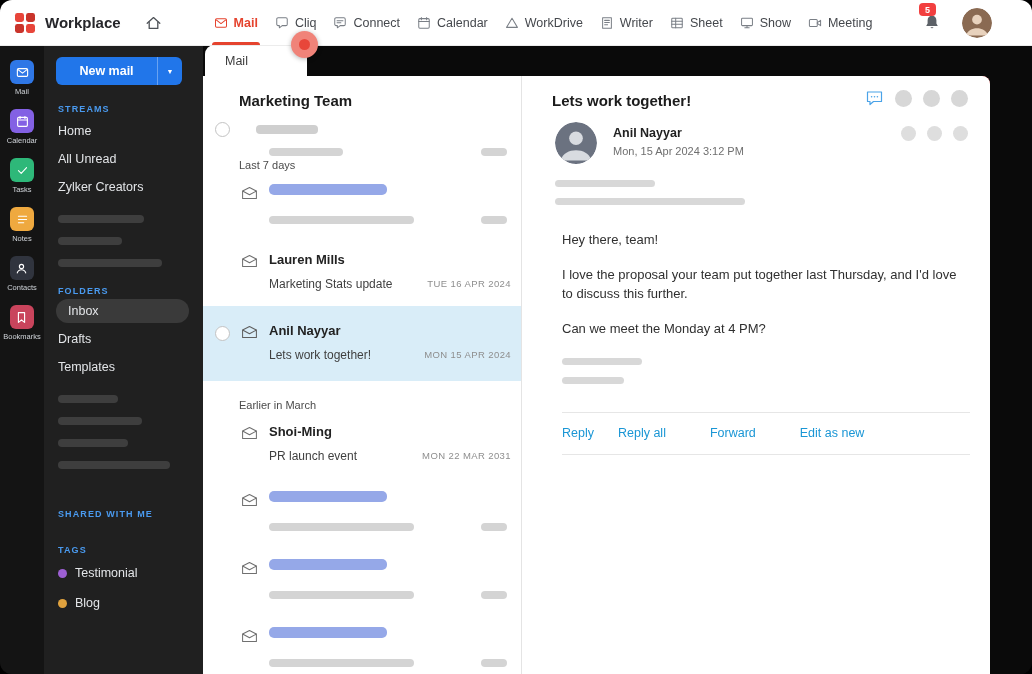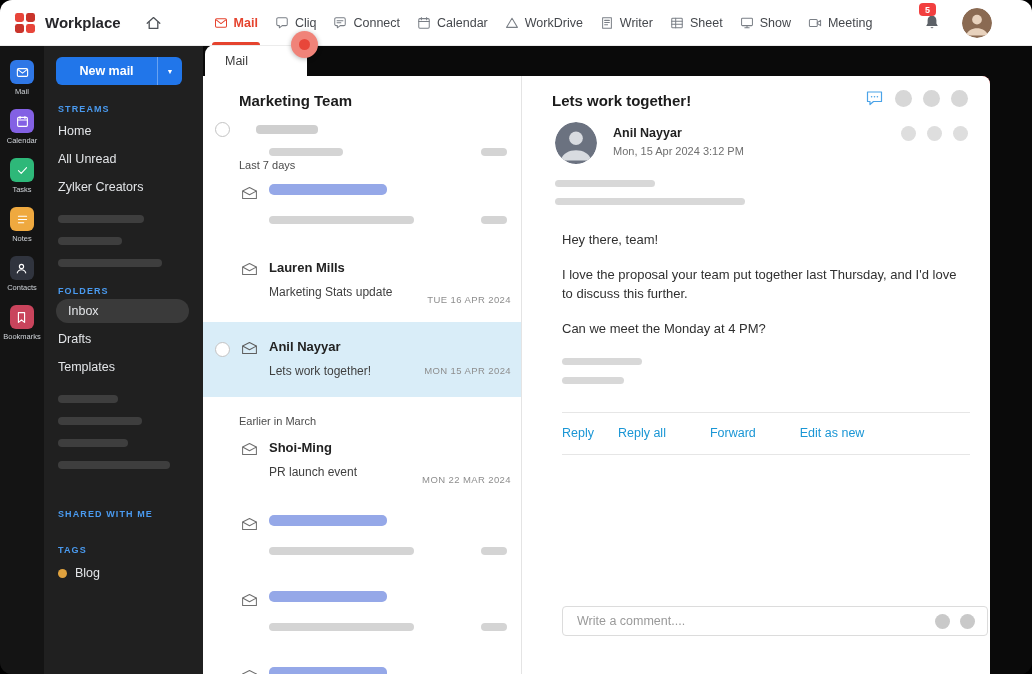--- a/index.html
+++ b/index.html
@@ -61,21 +61,21 @@
   
   .mail-list{width:319px;border-right:1px solid #e4e4e4;box-sizing:border-box;background:#fff;overflow:hidden;flex:none;}
   .lt{font-size:15px;font-weight:700;color:#1c1c1c;margin:16px 0 0 36px;}
   .ring{width:15px;height:15px;border:1.6px solid #c3c3c3;border-radius:50%;box-sizing:border-box;background:#fff;flex:none;}
   .skel{background:#d4d4d4;border-radius:4px;height:8px;}
   .skel.lt2{background:#cfcfcf;height:9px;}
   .skel.blue{background:#95a8e8;height:11px;border-radius:5px;}
   .lskelrow{display:flex;align-items:center;margin:13px 0 0 12px;}
   .lskel2{display:flex;align-items:center;margin:11px 14px 0 66px;}
   .group{font-size:11px;color:#4b4b4b;margin:3px 0 0 36px;}
-  .mrow{position:relative;padding:13px 10px 23px 66px;cursor:pointer;}
+  .mrow{position:relative;padding:13px 10px 15px 66px;cursor:pointer;}
   .mrow .env{position:absolute;left:38px;top:15px;}
   .mrow .ring{position:absolute;left:12px;top:16px;}
   .sender{font-size:13px;font-weight:700;color:#222;}
   .subject{font-size:12px;color:#3f3f3f;margin-top:10px;}
   .mdate{position:absolute;right:10px;bottom:17px;font-size:9.5px;color:#8e8e8e;letter-spacing:.4px;}
   .mrow.sel{background:#d9edf8;}
   .skelline2{display:flex;align-items:center;margin-top:21px;padding-right:4px;}
 
   
   .reading{flex:1;position:relative;padding:14px 20px 0 30px;box-sizing:border-box;overflow:hidden;background:#fff;}
@@ -290,20 +290,24 @@
       <div class="sitem">Templates</div>
       <div class="sskel" style="width:60px;"></div>
       <div class="sskel" style="width:84px;"></div>
       <div class="sskel" style="width:70px;"></div>
       <div class="sskel" style="width:112px;"></div>
 
       <div class="sec" style="margin-top:40px;">SHARED WITH ME</div>
 
       <div class="sec" style="margin-top:26px;">TAGS</div>
       <div class="tag">
+        <span class="dot dot-testimonial"></span>
+        <span>Testimonial</span>
+      </div>
+      <div class="tag">
         <span class="dot dot-blog"></span>
         <span>Blog</span>
       </div>
     </aside>
 
     <main class="workspace">
       <div class="tabrow">
         <div class="tab">Mail</div>
       </div>
 
@@ -366,21 +370,21 @@
 
           <div class="mrow">
             <span class="env">
               <svg viewBox="0 0 18 15" width="17" height="14" fill="none" stroke="#707070" stroke-width="1.1" stroke-linejoin="round">
                   <path d="M1.6 5.4 9 1.6l7.4 3.8v8H1.6z"></path>
                   <path d="m1.6 5.4 7.4 4 7.4-4"></path>
                 </svg>
             </span>
             <div class="sender">Shoi-Ming</div>
             <div class="subject">PR launch event</div>
-            <div class="mdate">MON 22 MAR 2024</div>
+            <div class="mdate">MON 22 MAR 2031</div>
           </div>
 
           <div class="mrow">
             <span class="env">
               <svg viewBox="0 0 18 15" width="17" height="14" fill="none" stroke="#707070" stroke-width="1.1" stroke-linejoin="round">
                   <path d="M1.6 5.4 9 1.6l7.4 3.8v8H1.6z"></path>
                   <path d="m1.6 5.4 7.4 4 7.4-4"></path>
                 </svg>
             </span>
             <div class="skel blue" style="width:118px;"></div>
@@ -468,23 +472,18 @@
 
           <div class="hr" style="margin-top:28px;"></div>
           <div class="rp-actions">
             <span class="rp-action">Reply</span>
             <span class="rp-action">Reply all</span>
             <span class="rp-action" style="margin-left:20px;">Forward</span>
             <span class="rp-action" style="margin-left:20px;">Edit as new</span>
           </div>
           <div class="hr"></div>
 
-          <div class="comment">
-            <input type="text" placeholder="Write a comment...." style="">
-            <span class="gc3"></span>
-            <span class="gc3"></span>
-          </div>
         </section>
 
       </div>
     </main>
   </div>
 </div>
 
 </body></html>

